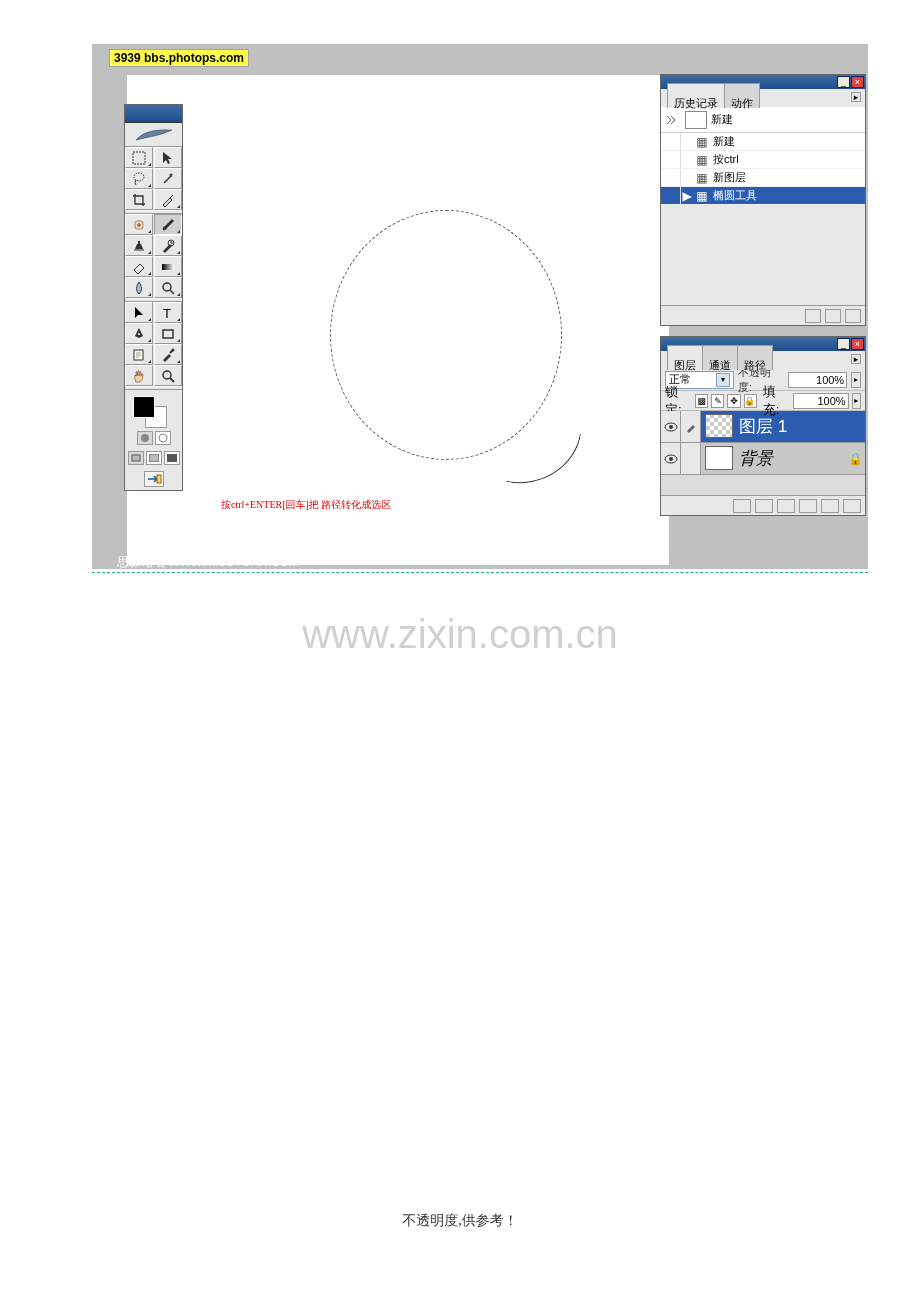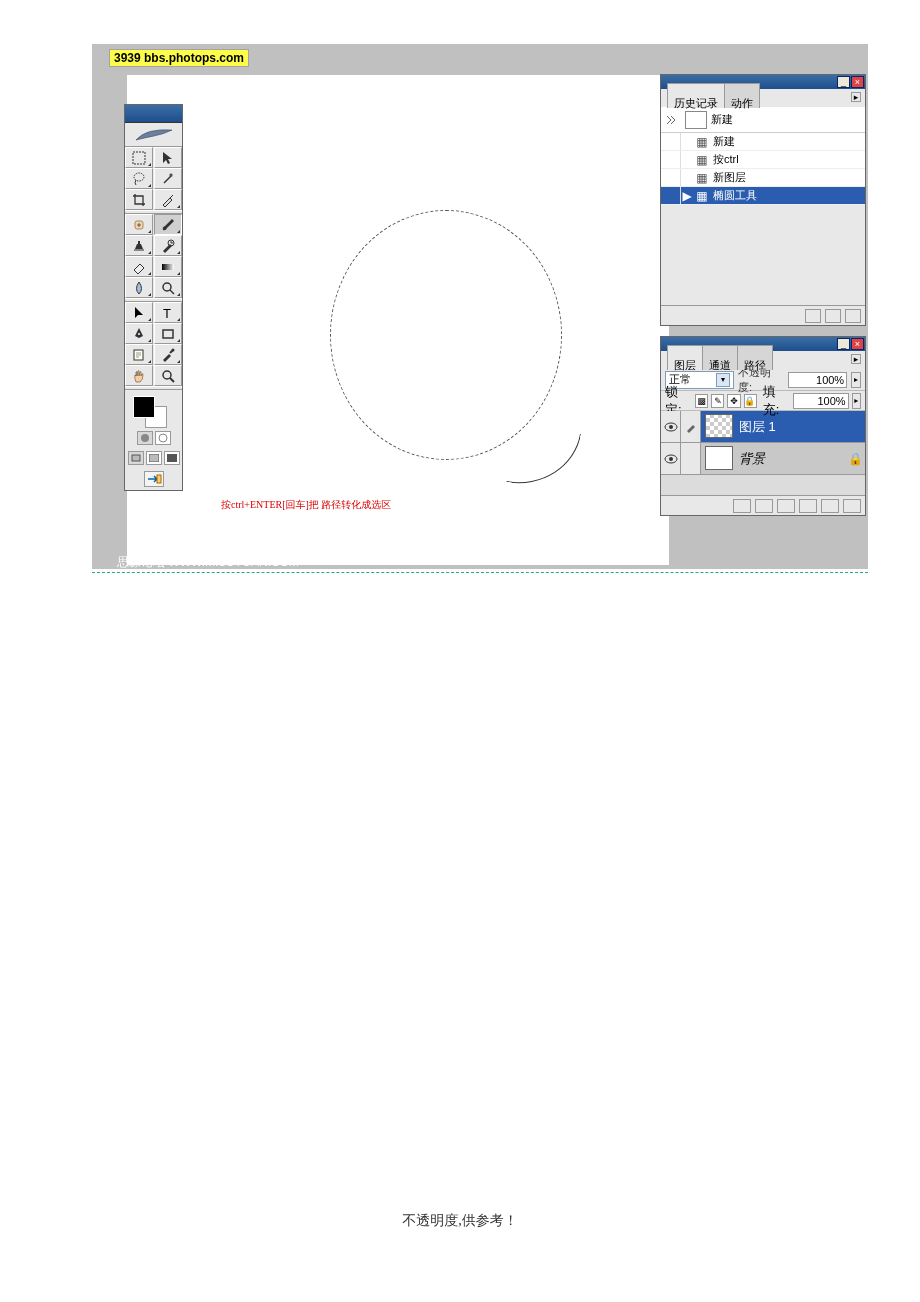--- a/index.html
+++ b/index.html
@@ -128,21 +128,21 @@
 .lock-lbl { font-size:13px;}
 .lock-icon { width:14px; height:14px; border:1px solid #999; background:#fff; font-size:9px; display:flex; align-items:center; justify-content:center;}
 
 .layers-list { background:#dcdcdc; min-height:80px;}
 .layer-row { height:32px; display:flex; background:#c8c8c8; border-bottom:1px solid #999;}
 .layer-row.active { background:#2a5db0;}
 .layer-row .eye-col { width:20px; background:#e8e8e8; border-right:1px solid #999; display:flex; align-items:center; justify-content:center;}
 .layer-row .link-col { width:20px; background:#e8e8e8; border-right:1px solid #999; display:flex; align-items:center; justify-content:center;}
 .layer-row .thumb { width:28px; height:24px; background:#fff; border:1px solid #666; margin:3px 4px;}
 .layer-row .thumb.checker { background: repeating-conic-gradient(#ccc 0 25%, #fff 0 50%) 0/8px 8px;}
-.layer-row .name { flex:1; font-size:13px; display:flex; align-items:center; padding-left:2px; color:#000;}
+.layer-row .name { flex:1; font-size:17px; display:flex; align-items:center; padding-left:2px; color:#000;}
 .layer-row.active .name { color:#fff;}
 .layer-row .lock-ind { width:18px; display:flex; align-items:center; justify-content:center;}
 .layers-panel .panel-footer .pf-btn { width:18px;}
 
 
 .ellipse-dash {
   position:absolute; left:330px; top:210px; width:232px; height:250px;
   border:1px dashed #555; border-radius:50%;
 }
 .ellipse-solid-arc {
@@ -513,15 +513,16 @@
     </div>
   </div>
 
   <div class="ellipse-dash"></div>
   <div class="ellipse-solid-arc"></div>
   <div class="annotation-text">按ctrl+ENTER[回车]把 路径转化成选区</div>
   <div class="source-text">思缘论坛   WWW.MISSYUAN.COM</div>
 
   <div class="dashed-rule"></div>
 
+  <div class="watermark">www.zixin.com.cn</div>
   <div class="footer-note">不透明度,供参考！</div>
 
 </div>
 
 </body></html>

